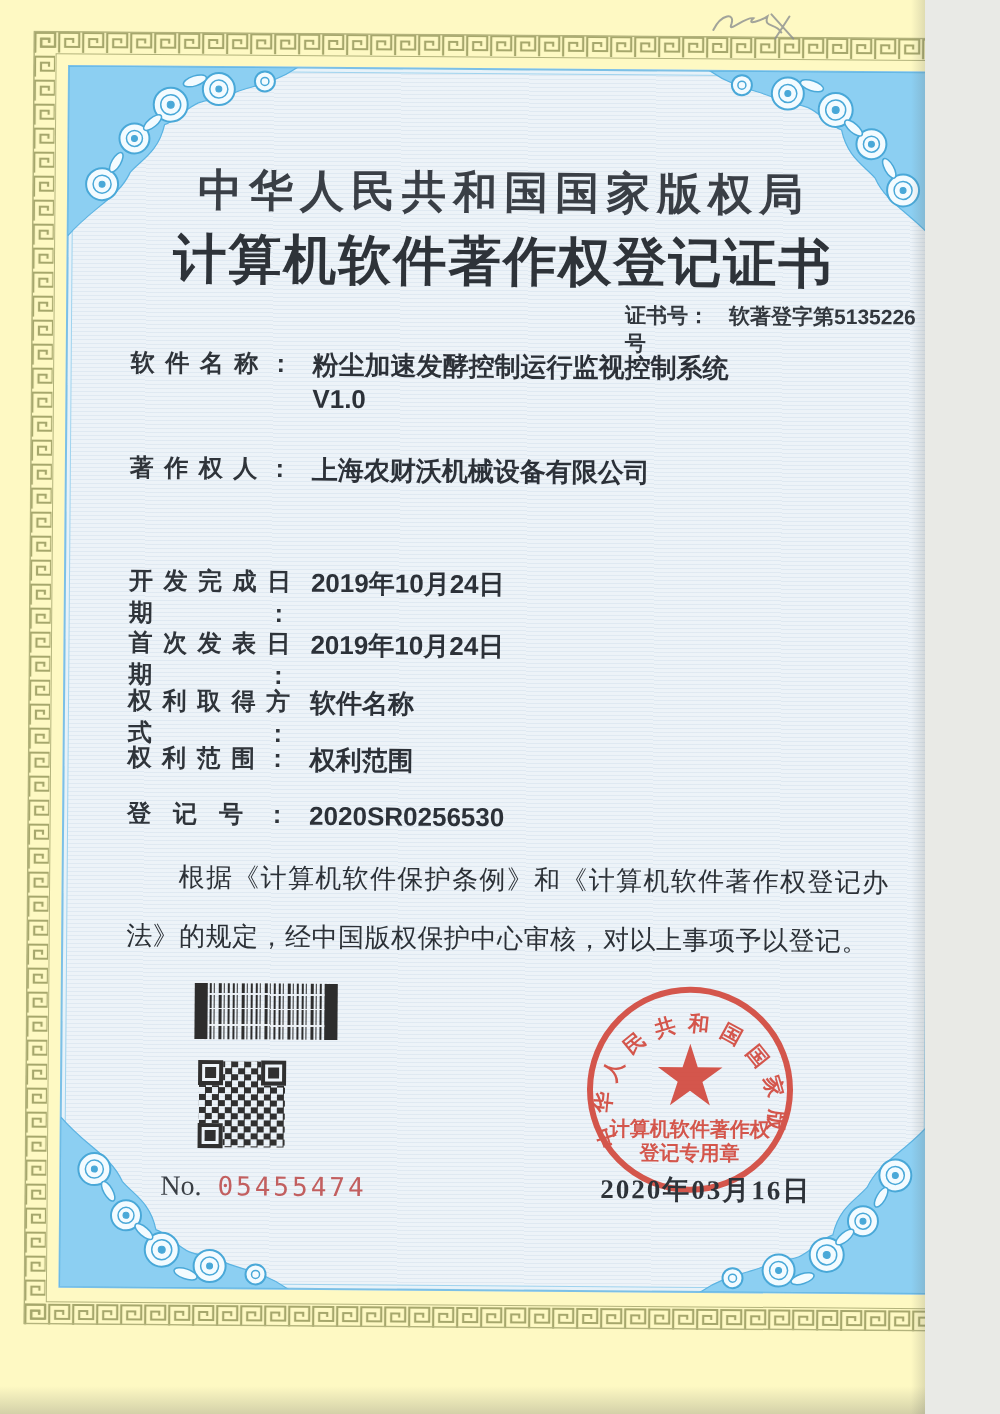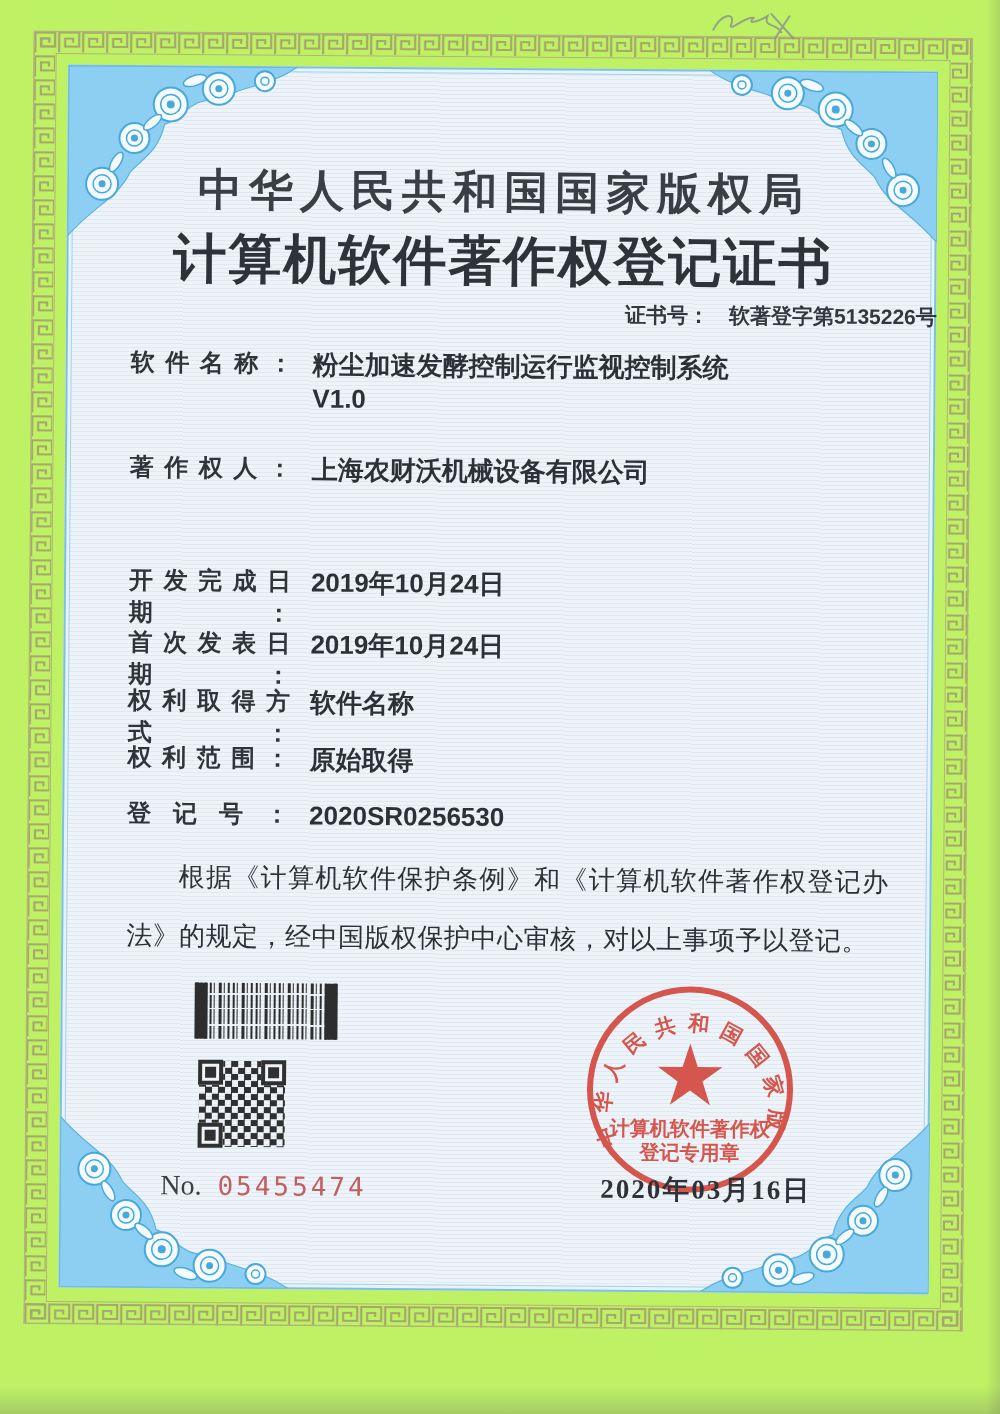--- a/index.html
+++ b/index.html
@@ -1,16 +1,16 @@
 <!DOCTYPE html>
 <html><head>
 <meta charset="utf-8">
 <style>
   html,body{margin:0;padding:0;background:#e9eae6;}
-  .page{position:relative;width:1000px;height:1414px;background:#bef264;overflow:hidden;
+  .page{position:relative;width:925px;height:1414px;background:#fef9c3;overflow:hidden;
         font-family:"Liberation Serif","DejaVu Serif",serif;color:#31363c;}
   .scan-shadow-bottom{position:absolute;left:0;right:0;bottom:0;height:28px;
         background:linear-gradient(180deg,rgba(0,0,0,0) 0%,rgba(100,104,100,.28) 100%);}
   .scan-shadow-right{position:absolute;top:0;bottom:0;right:0;width:14px;
         background:linear-gradient(90deg,rgba(0,0,0,0) 0%,rgba(100,104,100,.20) 100%);}
   .sheet{position:absolute;inset:0;transform:rotate(.45deg);transform-origin:50% 50%;}
 
   
   .meander{position:absolute;left:28px;top:34px;width:940px;height:1294px;}
 
@@ -163,21 +163,21 @@
     <div class="frow r3">
       <span class="flabel">首次发表日期：</span>
       <span class="fvalue">2019年10月24日</span>
     </div>
     <div class="frow r4">
       <span class="flabel">权利取得方式：</span>
       <span class="fvalue">软件名称</span>
     </div>
     <div class="frow r5">
       <span class="flabel">权利范围：</span>
-      <span class="fvalue">原始取得</span>
+      <span class="fvalue">权利范围</span>
     </div>
     <div class="frow r6">
       <span class="flabel">登记号：</span>
       <span class="fvalue">2020SR0256530</span>
     </div>
 
     <div class="statement">根据《计算机软件保护条例》和《计算机软件著作权登记办法》的规定，经中国版权保护中心审核，对以上事项予以登记。</div>
 
     <div class="barcode"></div>
     <div class="qr">

